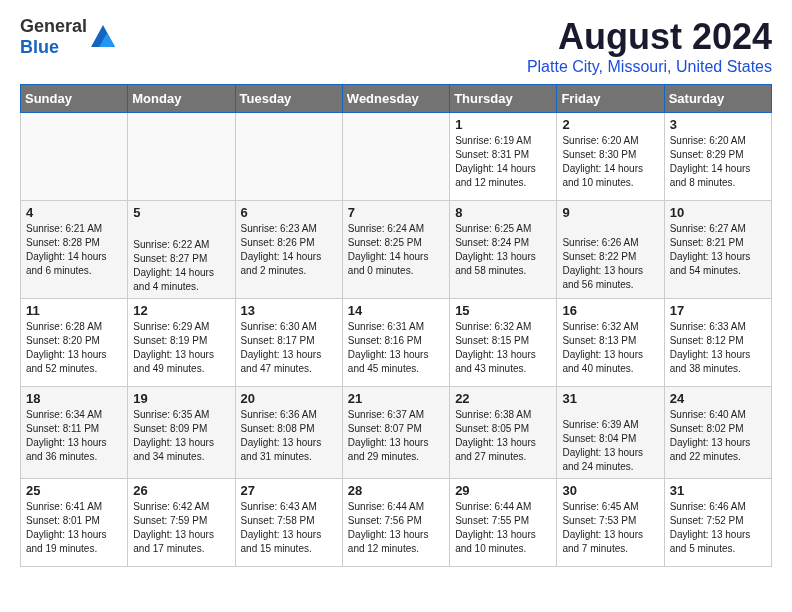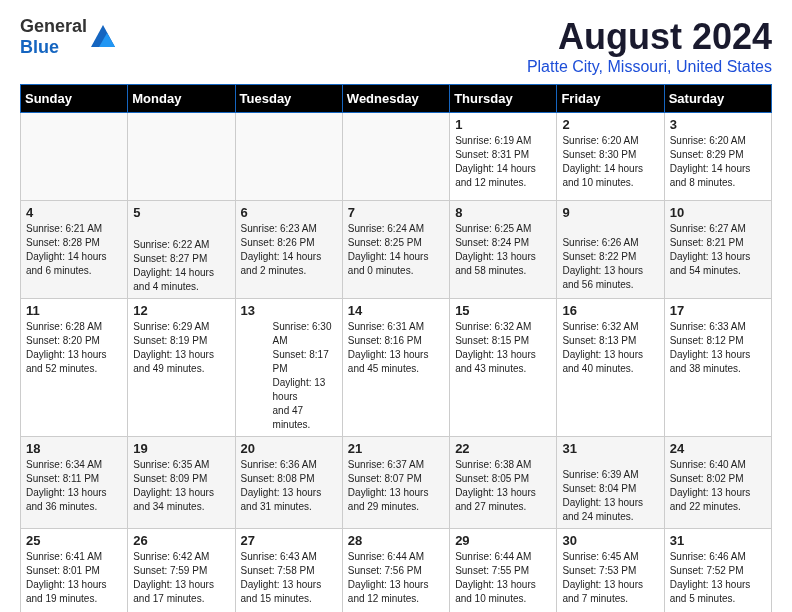--- a/index.html
+++ b/index.html
@@ -46,21 +46,21 @@
     .calendar-subtitle {
       font-size: 16px;
       color: #1d4ed8;
     }
     table {
       width: 100%;
       border-collapse: collapse;
       table-layout: fixed;
     }
     thead tr th {
-      background-color: #000000;
+      background-color: #737373;
       color: #fff;
       font-size: 13px;
       font-weight: bold;
       padding: 6px 4px;
       text-align: left;
       border: 1px solid #1565c0;
     }
     tbody tr td {
       vertical-align: top;
       border: 1px solid #ccc;
@@ -210,21 +210,21 @@
         </td>
         <td>
           <span class="day-num">12</span>
           <div class="day-info" style="white-space: pre-line;">Sunrise: 6:29 AM
 Sunset: 8:19 PM
 Daylight: 13 hours
 and 49 minutes.</div>
         </td>
         <td>
           <span class="day-num">13</span>
-          <div class="day-info" style="white-space: pre-line; margin-left: 32px;">Sunrise: 6:30 AM
+          <div class="day-info" style="white-space: pre-line;">Sunrise: 6:30 AM
 Sunset: 8:17 PM
 Daylight: 13 hours
 and 47 minutes.</div>
         </td>
         <td>
           <span class="day-num">14</span>
           <div class="day-info" style="white-space: pre-line;">Sunrise: 6:31 AM
 Sunset: 8:16 PM
 Daylight: 13 hours
 and 45 minutes.</div>

